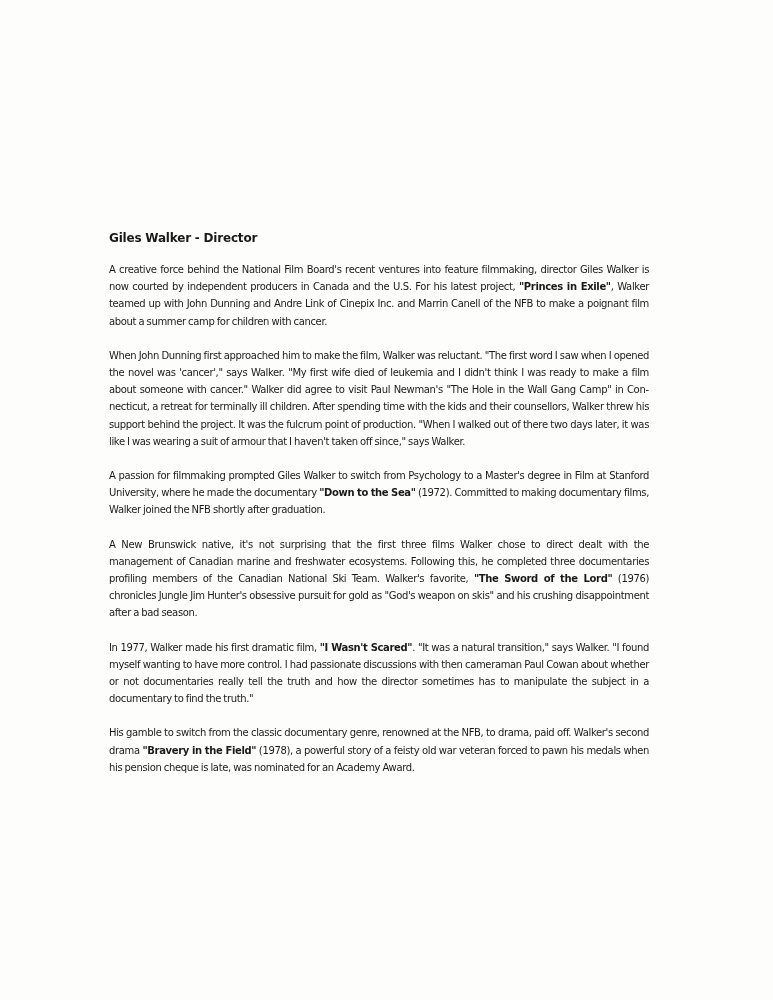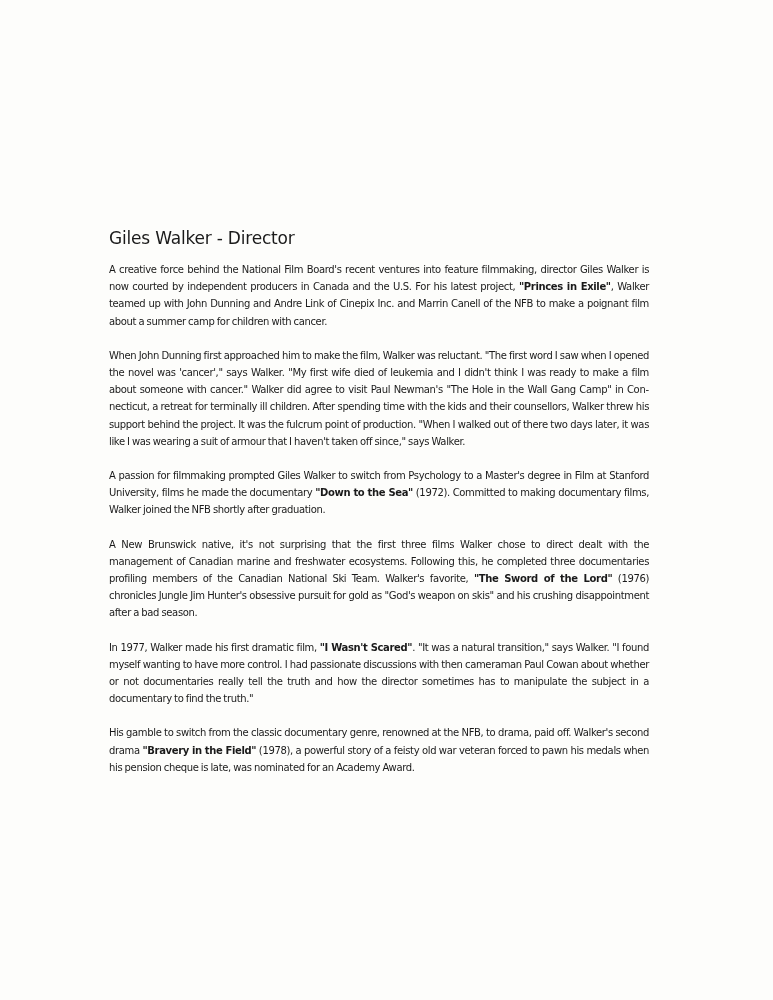--- a/index.html
+++ b/index.html
@@ -16,22 +16,22 @@
       font-family: "DejaVu Sans", sans-serif;
     }
     .page {
       position: absolute;
       left: 109px;
       top: 229px;
       width: 552px;
     }
     .heading {
       font-family: "DejaVu Sans", sans-serif;
-      font-weight: normal;
-      font-size: 17px;
+      font-weight: bold;
+      font-size: 12px;
       line-height: 18px;
       margin: 0 0 14px 0;
       letter-spacing: -0.2px;
     }
     .para {
       font-family: "DejaVu Sans", sans-serif;
       font-size: 10px;
       line-height: 17.2px;
       margin: 0 12px 17px 0;
       text-align: justify;
@@ -51,21 +51,21 @@
 
   <p class="para">
     <span>A creative force behind the National Film Board's recent ventures into feature filmmaking, director Giles Walker is now courted by independent producers in Canada and the U.S.  For his latest project, </span><b>"Princes in Exile"</b><span>, Walker teamed up with John Dunning and Andre Link of Cinepix Inc. and Marrin Canell of the NFB to make a poignant film about a summer camp for children with cancer.</span>
   </p>
 
   <p class="para">
     <span>When John Dunning first approached him to make the film, Walker was reluctant. "The first word I saw when I opened the novel was 'cancer'," says Walker. "My first wife died of leukemia and I didn't think I was ready to make a film about someone with cancer." Walker did agree to visit Paul Newman's "The Hole in the Wall Gang Camp" in Con­necticut, a retreat for terminally ill children. After spending time with the kids and their counsellors, Walker threw his support behind the project. It was the fulcrum point of production. "When I walked out of there two days later, it was like I was wearing a suit of armour that I haven't taken off since," says Walker.</span>
   </p>
 
   <p class="para">
-    <span>A passion for filmmaking prompted Giles Walker to switch from Psychology to a Master's degree in Film at Stanford University, films he made the documentary </span><b>"Down to the Sea"</b><span> (1972). Committed to making documentary films, Walker joined the NFB shortly after graduation.</span>
+    <span>A passion for filmmaking prompted Giles Walker to switch from Psychology to a Master's degree in Film at Stanford University, where he made the documentary </span><b>"Down to the Sea"</b><span> (1972). Committed to making documentary films, Walker joined the NFB shortly after graduation.</span>
   </p>
 
   <p class="para">
     <span>A New Brunswick native, it's not surprising that the first three films Walker chose to direct dealt with the management of Canadian marine and freshwater ecosystems. Following this, he completed three documentaries profiling members of the Canadian National Ski Team. Walker's favorite, </span><b>"The Sword of the Lord"</b><span> (1976) chronicles Jungle Jim Hunter's obsessive pursuit for gold as "God's weapon on skis" and his crushing disappointment after a bad season.</span>
   </p>
 
   <p class="para">
     <span>In 1977, Walker made his first dramatic film, </span><b>"I Wasn't Scared"</b><span>.  "It was a natural tran­sition," says Walker. "I found myself wanting to have more control. I had passionate discussions with then cameraman Paul Cowan about whether or not documentaries really tell the truth and how the director sometimes has to manipulate the subject in a documentary to find the truth."</span>
   </p>
 

